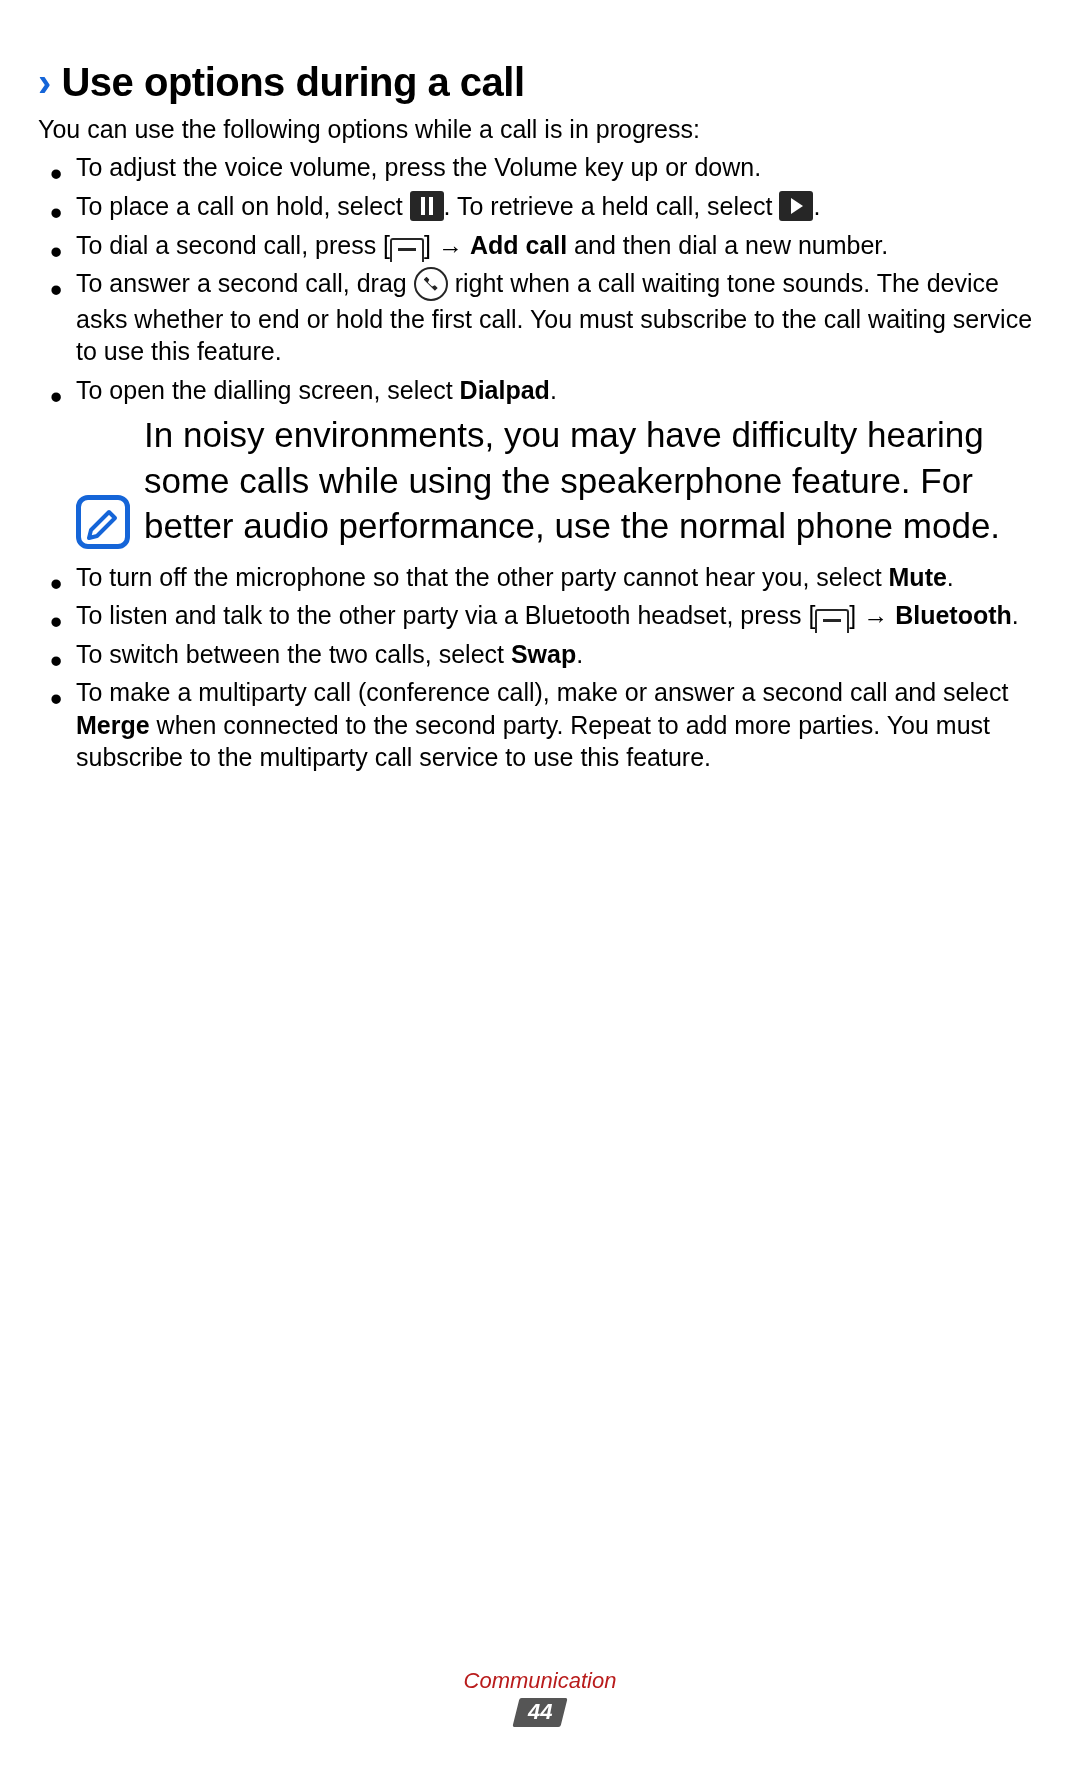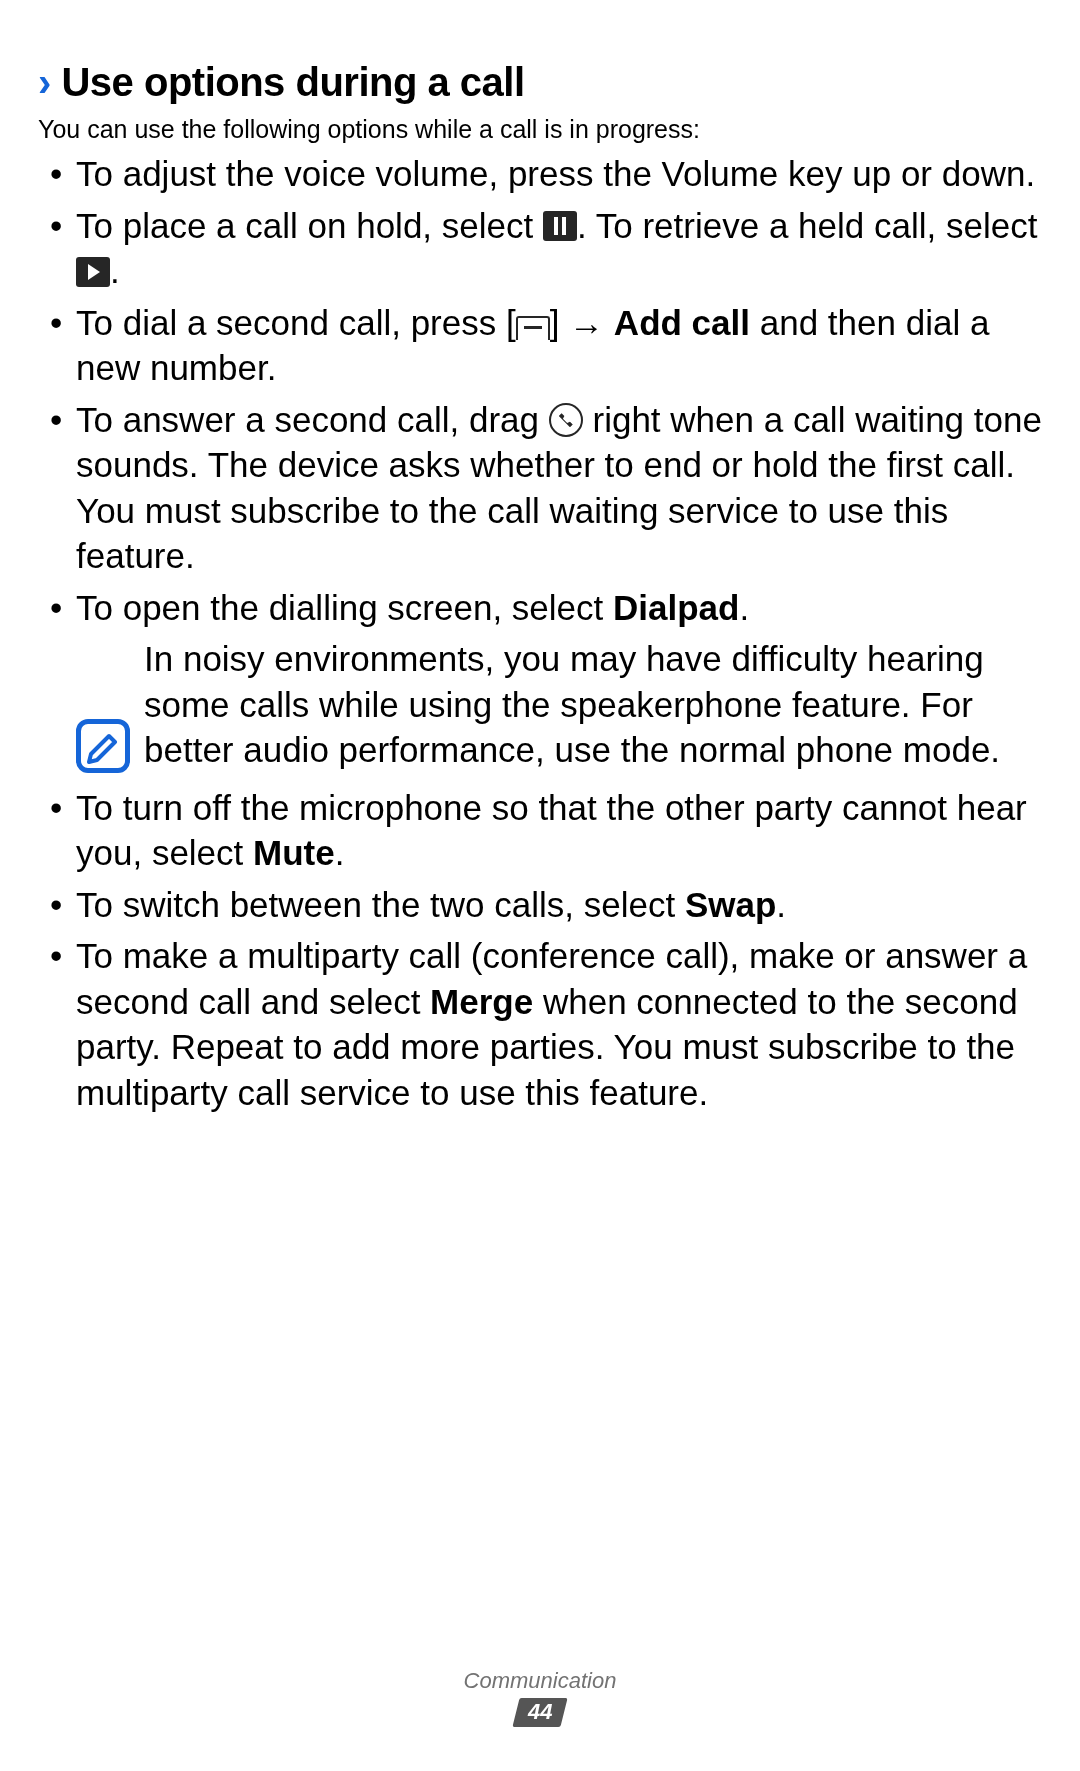--- a/index.html
+++ b/index.html
@@ -22,21 +22,21 @@
   .intro {
     font-size: 25px;
     line-height: 1.28;
     margin-bottom: 6px;
   }
   ul.list {
     list-style: none;
     padding-left: 38px;
   }
   ul.list > li {
-    font-size: 35px;
+    font-size: 25px;
     line-height: 1.3;
     position: relative;
     margin-bottom: 6px;
   }
   ul.list > li::before {
     content: "•";
     position: absolute;
     left: -26px;
     top: 0;
     font-size: 35px;
@@ -123,21 +123,21 @@
   }
   .footer {
     position: absolute;
     bottom: 44px;
     left: 0; right: 0;
     text-align: center;
   }
   .footer-label {
     font-size: 22px;
     font-style: italic;
-    color: #737373;
+    color: #b91c1c;
     margin-bottom: 4px;
   }
   .footer-page {
     display: inline-block;
     background: #555;
     color: #fff;
     font-size: 22px;
     font-style: italic;
     font-weight: 600;
     padding: 1px 12px 2px;
@@ -184,20 +184,23 @@
       </svg>
   </div>
   <div class="note-text">In noisy environments, you may have difficulty hearing some calls while using the speakerphone feature. For better audio performance, use the normal phone mode.</div>
 </div>
 
 <ul class="list">
   <li>
     <span>To turn off the microphone so that the other party cannot hear you, select </span><span class="bold">Mute</span><span>.</span>
   </li>
 
+  <li>
+    <span>To listen and talk to the other party via a Bluetooth headset, press [</span><span class="icon-inline icon-menu"></span><span>] → </span><span class="bold">Bluetooth</span><span>.</span>
+  </li>
 
   <li>
     <span>To switch between the two calls, select </span><span class="bold">Swap</span><span>.</span>
   </li>
 
   <li>
     <span>To make a multiparty call (conference call), make or answer a second call and select </span><span class="bold">Merge</span><span> when connected to the second party. Repeat to add more parties. You must subscribe to the multiparty call service to use this feature.</span>
   </li>
 </ul>
 

